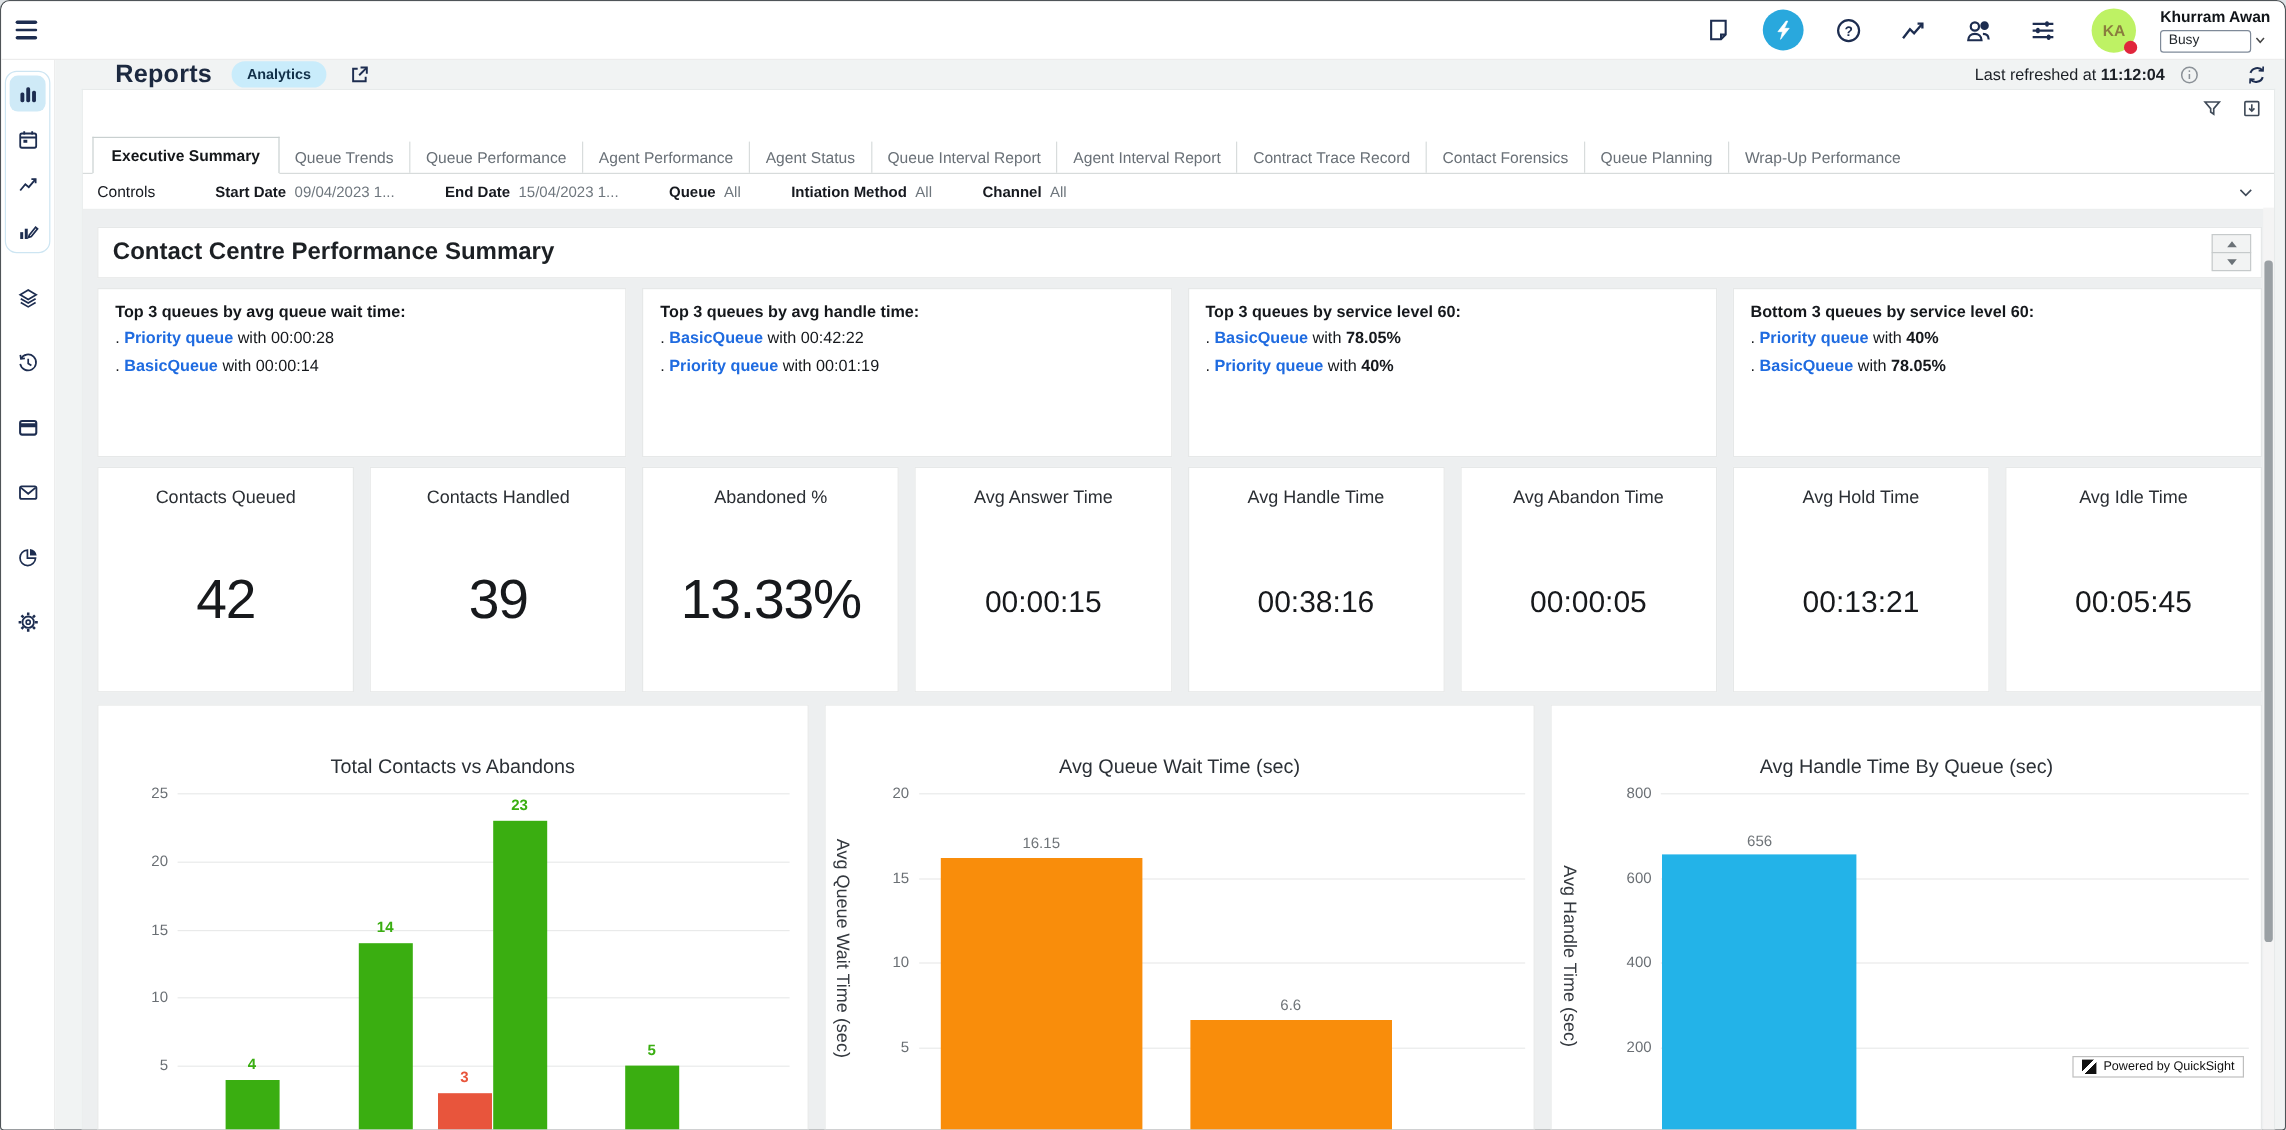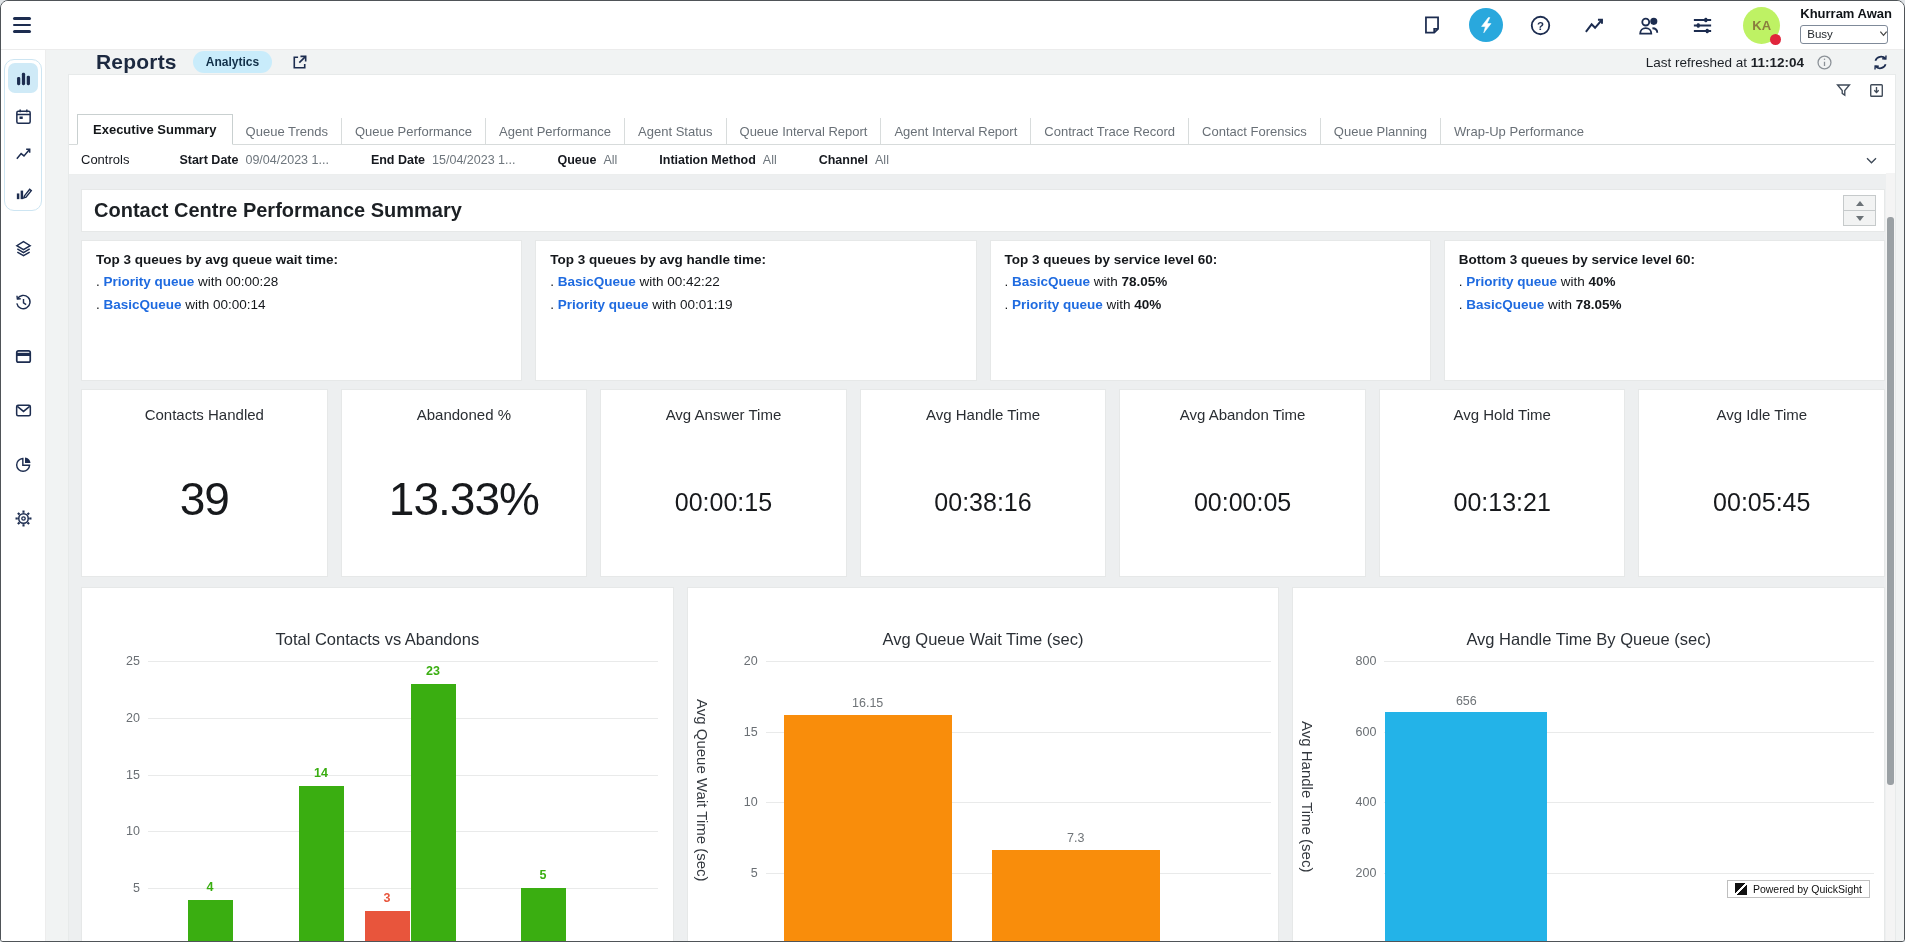--- a/index.html
+++ b/index.html
@@ -10,21 +10,21 @@
   .hamburger{width:26px;height:26px;display:flex;flex-direction:column;justify-content:center;gap:4px;cursor:pointer;}
   .hamburger span{display:block;height:2.4px;width:18px;background:#1d2d50;border-radius:2px;}
   .topbar-right{display:flex;align-items:center;gap:20px;}
   .tb-icon{width:34px;height:34px;border:none;background:none;display:flex;align-items:center;justify-content:center;cursor:pointer;padding:0;}
   .tb-icon.boost{background:#29a8dd;border-radius:50%;}
   .avatar{width:37px;height:37px;border-radius:50%;background:#bef264;color:#8a7d3e;font-weight:bold;font-size:13px;display:flex;align-items:center;justify-content:center;position:relative;cursor:pointer;margin-left:4px;}
   .presence{position:absolute;right:-1px;bottom:-1px;width:11px;height:11px;border-radius:50%;background:#e0263c;}
   .user-block{display:flex;flex-direction:column;gap:3px;margin-right:2px;}
   .user-name{font-size:13px;font-weight:bold;color:#101418;}
   .status-wrap{position:relative;}
-  .status-wrap select{appearance:none;-webkit-appearance:none;width:88px;height:19px;border:1px solid #7f8a99;border-radius:3px;background:#fff;font-size:11.5px;color:#23282d;padding:0 16px 0 6px;font-family:"Liberation Sans",sans-serif;}
+  .status-wrap select{appearance:none;-webkit-appearance:none;width:76px;height:19px;border:1px solid #7f8a99;border-radius:3px;background:#fff;font-size:11.5px;color:#23282d;padding:0 16px 0 6px;font-family:"Liberation Sans",sans-serif;}
   .status-wrap svg{position:absolute;right:4px;top:5px;pointer-events:none;}
   
   .body-row{display:flex;height:893px;}
   .sidebar{width:45px;background:#fff;border-right:1px solid #ededed;display:flex;flex-direction:column;align-items:center;padding-top:9px;flex:none;}
   .side-group{border:1px solid #cde5f2;border-radius:10px;padding:3px;display:flex;flex-direction:column;gap:8px;background:#fff;}
   .side-item{width:30px;height:30px;border-radius:7px;display:flex;align-items:center;justify-content:center;cursor:pointer;}
   .side-item.active{background:#cfeaf7;}
   .side-rest{margin-top:22px;display:flex;flex-direction:column;gap:24px;align-items:center;}
   .content{flex:1;background:#f1f3f3;display:flex;flex-direction:column;min-width:0;}
   
@@ -359,20 +359,24 @@
                 <div class="ic-line"><span>. </span><span class="ic-queue">Priority queue</span><span> with </span><span class="ic-val-bold">40%</span></div>
               </div>
               <div class="insight-card">
                 <div class="ic-title">Bottom 3 queues by service level 60:</div>
                 <div class="ic-line"><span>. </span><span class="ic-queue">Priority queue</span><span> with </span><span class="ic-val-bold">40%</span></div>
                 <div class="ic-line"><span>. </span><span class="ic-queue">BasicQueue</span><span> with </span><span class="ic-val-bold">78.05%</span></div>
               </div>
             </div>
           <div class="row" id="kpis">
               <div class="kpi-card">
+                <div class="kpi-title">Contacts Queued</div>
+                <div class="kpi-value large">42</div>
+              </div>
+              <div class="kpi-card">
                 <div class="kpi-title">Contacts Handled</div>
                 <div class="kpi-value large">39</div>
               </div>
               <div class="kpi-card">
                 <div class="kpi-title">Abandoned %</div>
                 <div class="kpi-value large">13.33%</div>
               </div>
               <div class="kpi-card">
                 <div class="kpi-title">Avg Answer Time</div>
                 <div class="kpi-value">00:00:15</div>
@@ -424,21 +428,21 @@
                 <div class="ytick" style="left: 30px; top: 73px;">20</div>
                 <div class="gridline" style="left: 78px; width: 505px; top: 143.5px;"></div>
                 <div class="ytick" style="left: 30px; top: 143.5px;">15</div>
                 <div class="gridline" style="left: 78px; width: 505px; top: 214px;"></div>
                 <div class="ytick" style="left: 30px; top: 214px;">10</div>
                 <div class="gridline" style="left: 78px; width: 505px; top: 284.5px;"></div>
                 <div class="ytick" style="left: 30px; top: 284.5px;">5</div>
                 <div class="bar" style="left: 96px; top: 127.285px; width: 168px; height: 227.715px; background: rgb(249, 141, 11);"></div>
                 <div class="bar-label" style="left: 145px; top: 108.285px; color: rgb(111, 116, 120); font-weight: normal;">16.15</div>
                 <div class="bar" style="left: 304px; top: 261.94px; width: 168px; height: 93.06px; background: rgb(249, 141, 11);"></div>
-                <div class="bar-label" style="left: 353px; top: 242.94px; color: rgb(111, 116, 120); font-weight: normal;">7.3</div>
+                <div class="bar-label" style="left: 353px; top: 242.94px; color: rgb(111, 116, 120); font-weight: normal;">6.6</div>
                 <div class="ylabel" style="top: 111px;">Avg Queue Wait Time (sec)</div>
               </div>
               <div class="chart-panel">
                 <div class="chart-title">Avg Handle Time By Queue (sec)</div>
                 <div class="gridline" style="left: 91px; width: 490px; top: 73px;"></div>
                 <div class="ytick" style="left: 43px; top: 73px;">800</div>
                 <div class="gridline" style="left: 91px; width: 490px; top: 143.5px;"></div>
                 <div class="ytick" style="left: 43px; top: 143.5px;">600</div>
                 <div class="gridline" style="left: 91px; width: 490px; top: 214px;"></div>
                 <div class="ytick" style="left: 43px; top: 214px;">400</div>

